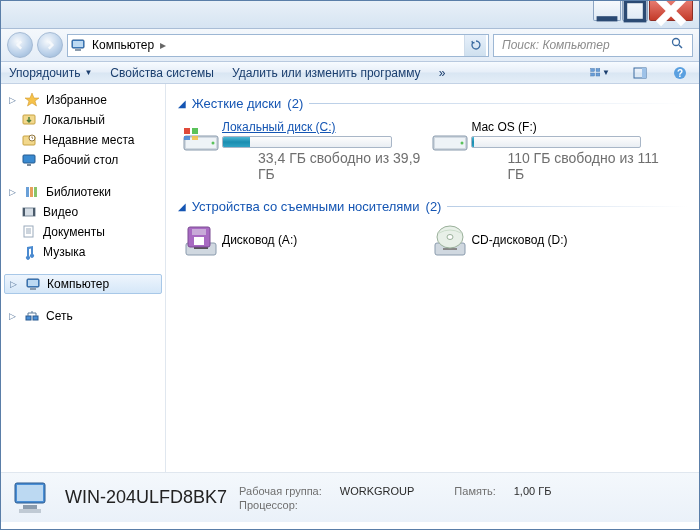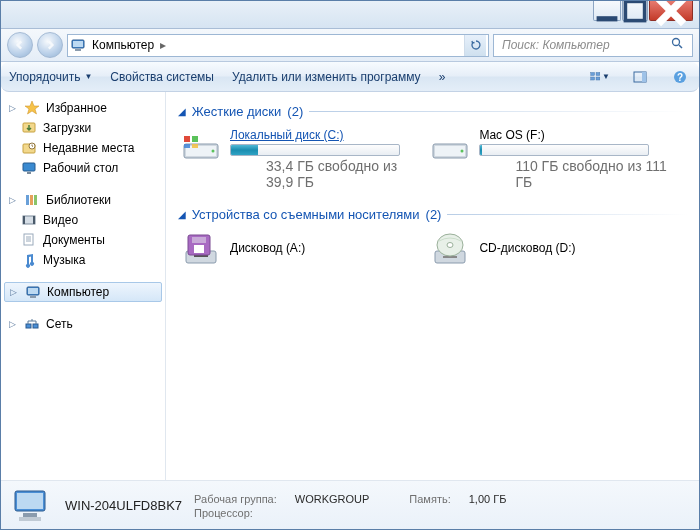--- a/index.html
+++ b/index.html
@@ -99,29 +99,28 @@
     background: #fff;
     display: flex;
     align-items: center;
     padding: 0 8px;
     color: #8c8c8c;
     font-style: italic;
   }
   .searchbox .sicon { margin-left: auto; color:#3a6aa0;}
   
   .toolbar {
-    height: 30px;
+    height: 22px;
     background: linear-gradient(to bottom, #f7fbff, #e6eef8 48%, #d9e6f3 52%, #e4eef8);
     border-bottom: 1px solid #c3d2e5;
     display: flex;
     align-items: center;
     padding: 0 8px;
     gap: 18px;
     color: #1a3e6e;
-    border-radius: 8px;
   }
   .toolbar .titem { display: flex; align-items: center; gap: 4px; cursor: default; }
   .toolbar .spacer { flex: 1; }
   .toolbar .ricon { width: 22px; height: 22px; display:flex; align-items:center; justify-content:center; border:1px solid transparent; border-radius:2px;}
   .toolbar .tarrow { font-size: 8px; color:#1a3e6e; }
   
   .body {
     display: flex;
     height: 388px;
   }
@@ -165,21 +164,20 @@
     color: #1455b3;
     font-size: 13px;
     margin: 4px 0 6px 0;
   }
   .section-head .tri { font-size: 10px; }
   .section-head .line { flex:1; height:1px; background: linear-gradient(to right, #b8cde6, transparent);}
   .drives { display: flex; flex-wrap: wrap; gap: 8px 0; }
   .drive {
     width: 49%;
     display: flex;
-    gap: 8px;
     padding: 3px 2px;
   }
   .drive-icon {
     width: 42px; height: 38px; flex-shrink:0;
     display:flex; align-items:center; justify-content:center;
   }
   .drive-info { flex: 1; min-width:0; }
   .drive-name { color: #000; margin-bottom: 2px;}
   .drive-name.link { color: #1455b3; text-decoration: underline; }
   .capacity {
@@ -204,21 +202,21 @@
     display: flex;
     align-items: center;
     padding: 4px 10px;
     gap: 12px;
     color: #4a4a4a;
   }
   .details .big-icon { width: 42px; height: 38px; }
   .details .dcol { display:flex; flex-direction:column; font-size:11px; gap:2px;}
   .details .dl { color:#6f6f6f;}
   .details .dv { color:#2a2a2a;}
-  .details .dtitle { font-size:13px; color:#222;}
+  .details .dtitle { font-size:18px; color:#222;}
   .details .drow { display:flex; gap:18px;}
   .details .meta { display:flex; gap:40px;}
 </style>
 </head>
 <body>
 
 <div class="titlebar">
   <div class="win-btn">
     <svg viewBox="0 0 10 10">
         <rect x="1" y="7" width="8" height="2" fill="#2b4a73"></rect>
@@ -320,21 +318,21 @@
         <svg class="sicon16" viewBox="0 0 16 16">
             <path d="M8 1 L10 6 L15 6 L11 9 L12.5 14 L8 11 L3.5 14 L5 9 L1 6 L6 6 Z" fill="#f6c24a" stroke="#c98d1e" stroke-width="0.5"></path>
           </svg>
         <span>Избранное</span>
       </div>
       <div class="sitem">
         <svg class="sicon16" viewBox="0 0 16 16">
             <rect x="2" y="3" width="12" height="9" rx="1" fill="#f2d88c" stroke="#c7a243"></rect>
             <path d="M8 5 L8 9 M6 8 L8 10 L10 8" stroke="#4a7c3a" stroke-width="1.5" fill="none"></path>
           </svg>
-        <span>Загрузки</span>
+        <span>Локальный</span>
       </div>
       <div class="sitem">
         <svg class="sicon16" viewBox="0 0 16 16">
             <rect x="2" y="4" width="12" height="9" rx="1" fill="#f2d88c" stroke="#c7a243"></rect>
             <circle cx="11" cy="6" r="3" fill="#fff" stroke="#7a5c1e" stroke-width="0.8"></circle>
             <path d="M11 4.5 L11 6 L12 6.5" stroke="#7a5c1e" stroke-width="0.8" fill="none"></path>
           </svg>
         <span>Недавние места</span>
       </div>
       <div class="sitem">

